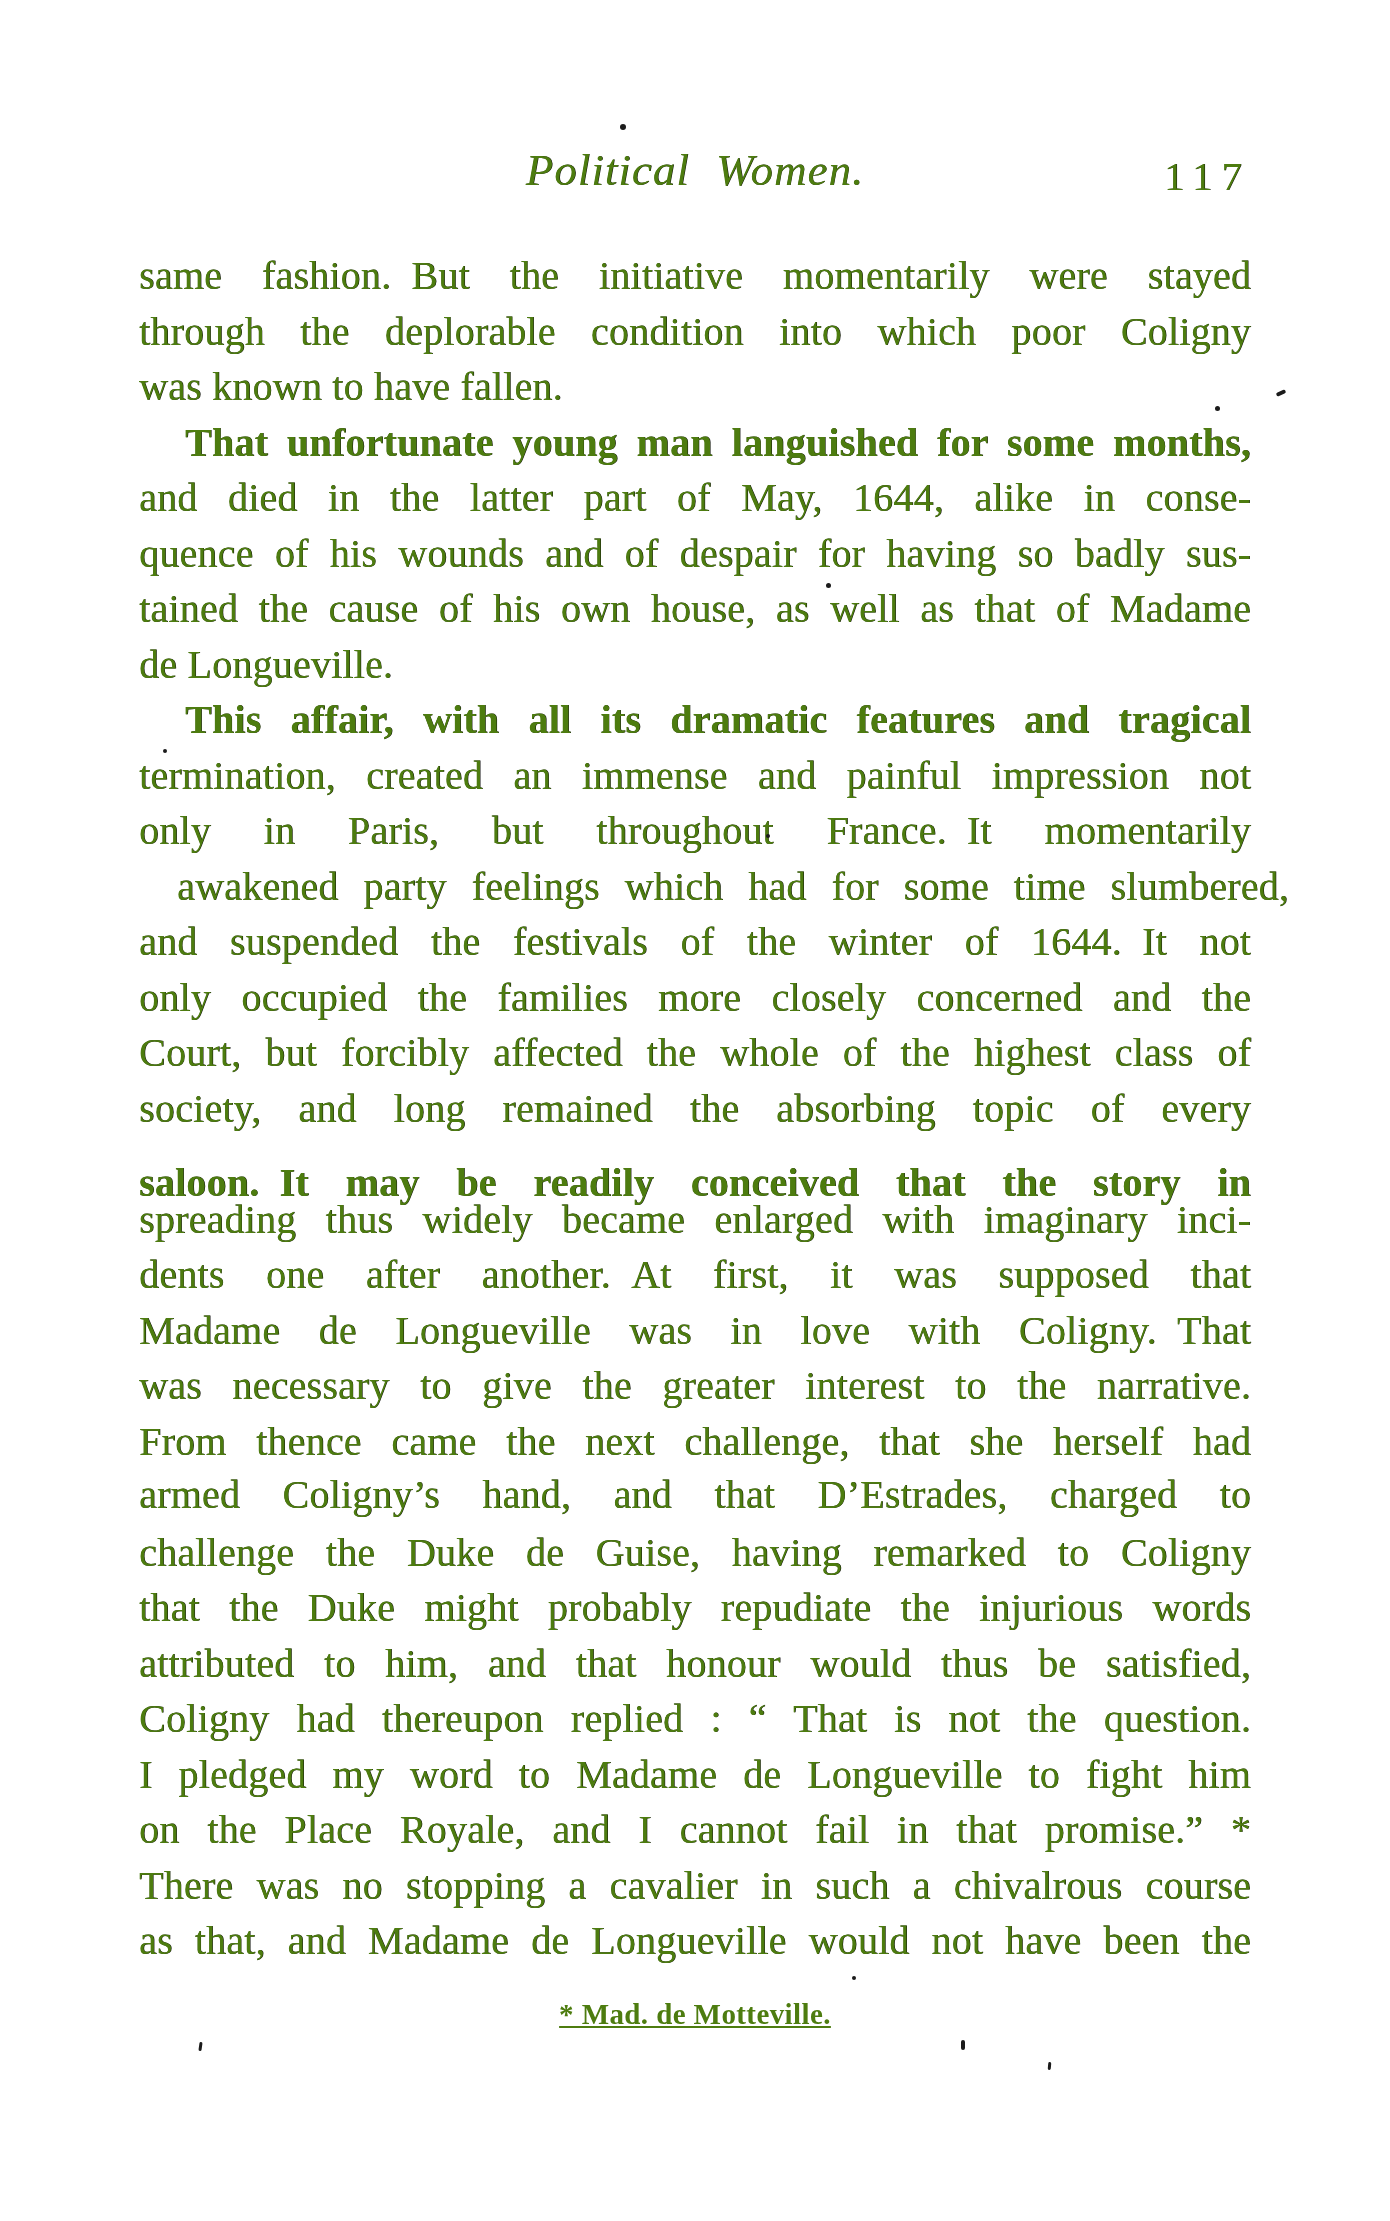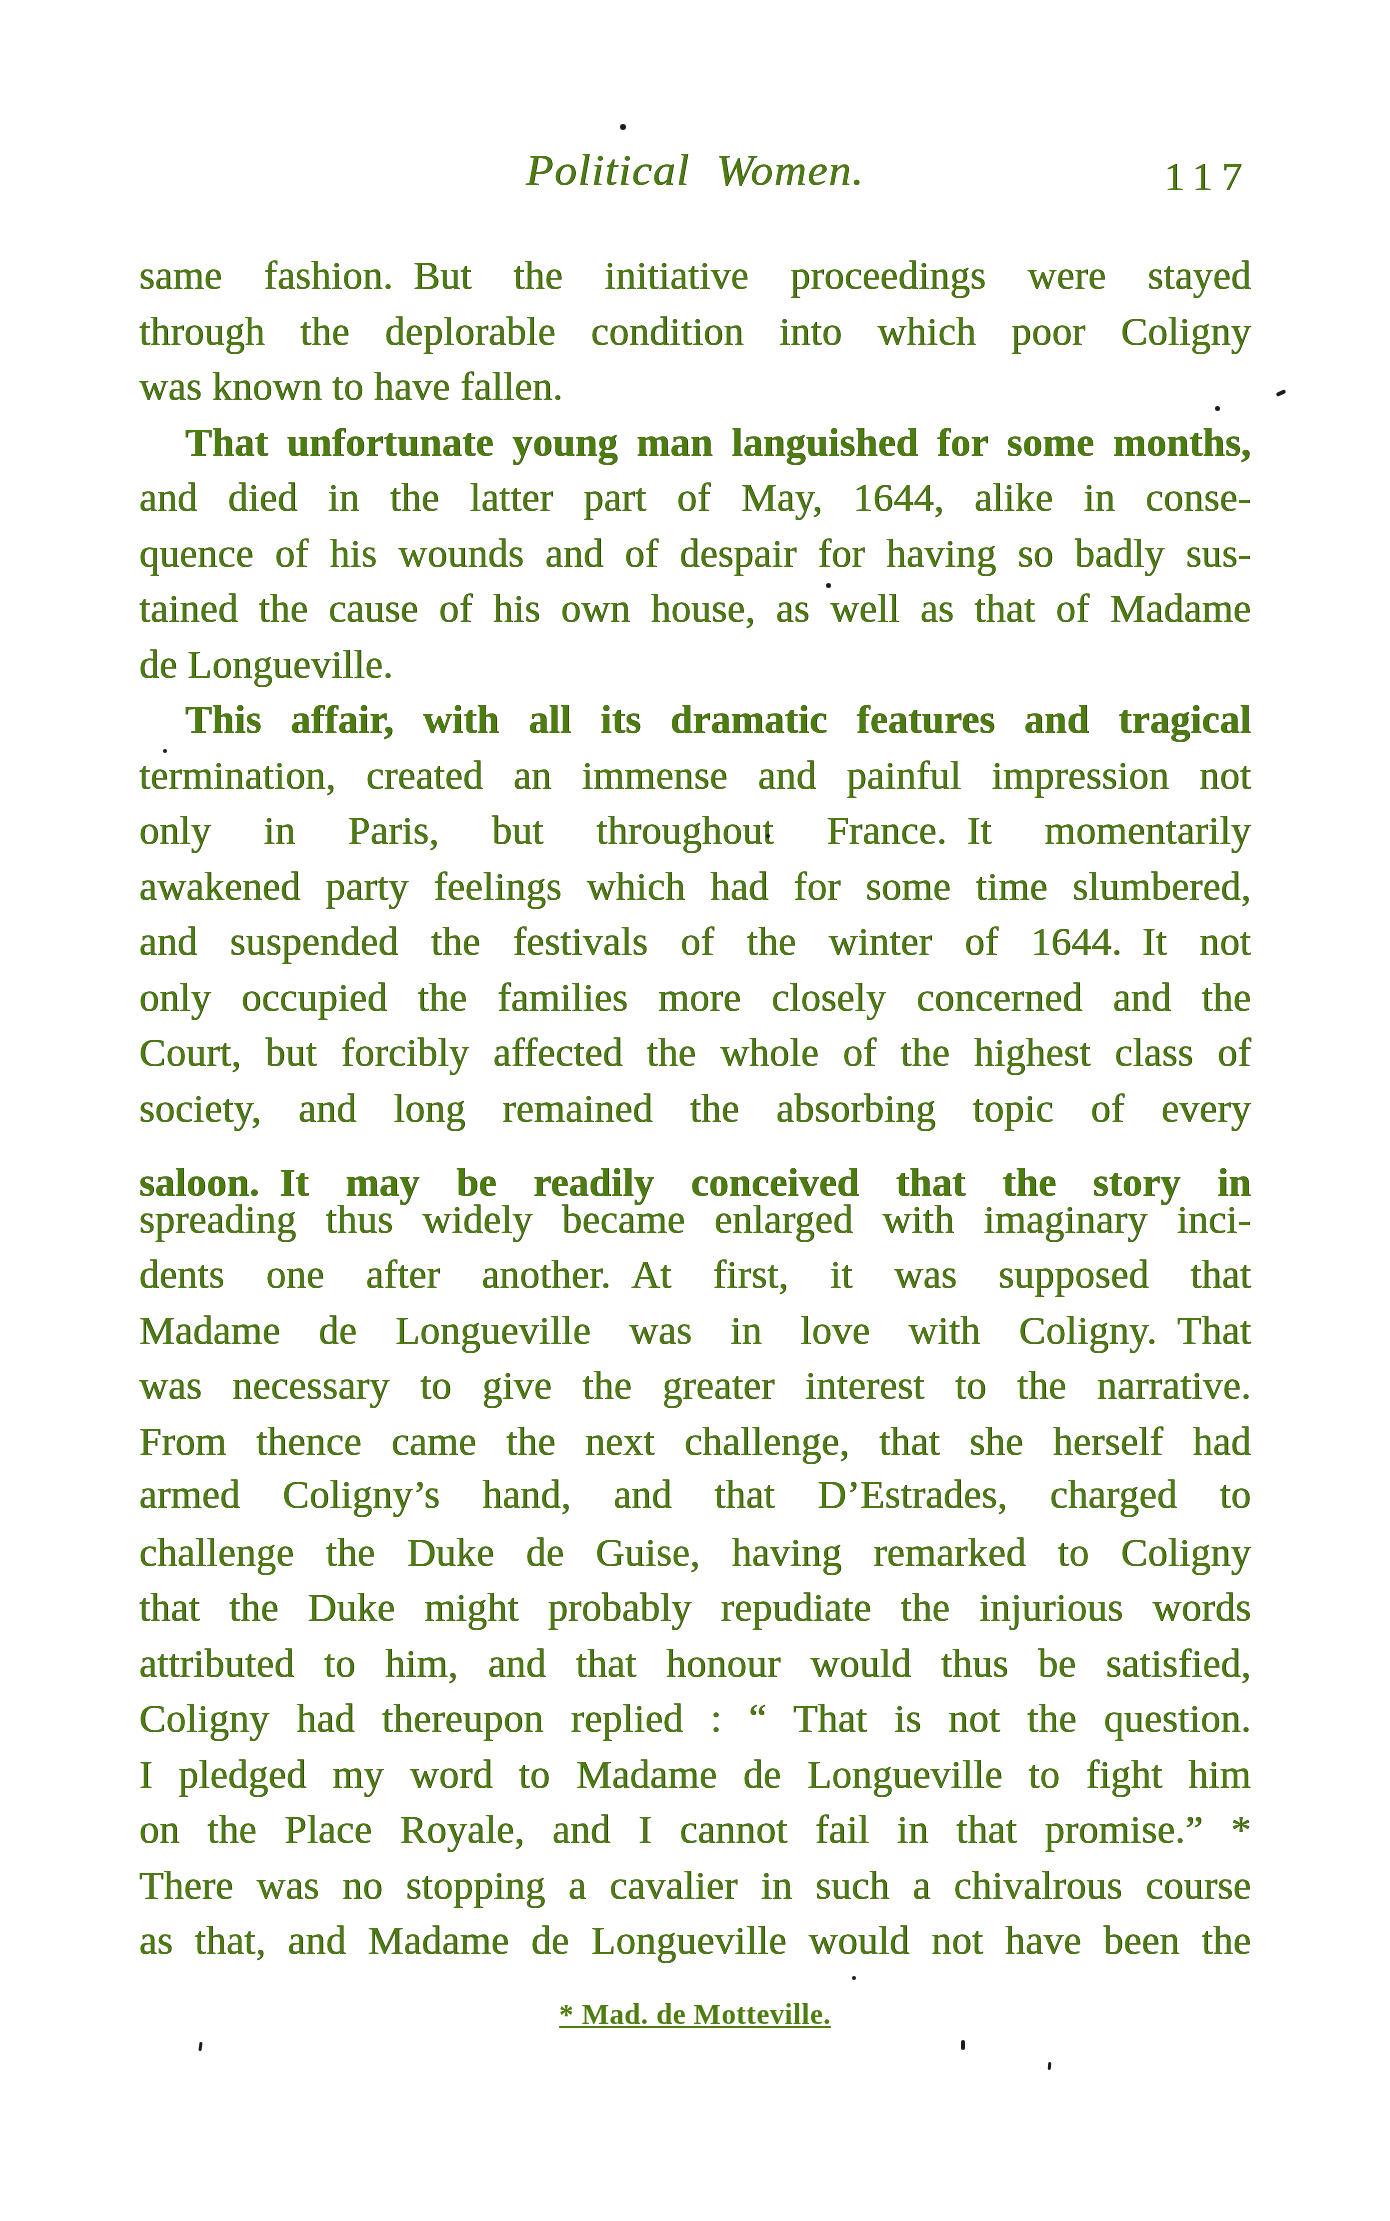--- a/index.html
+++ b/index.html
@@ -45,32 +45,32 @@
 <body>
 
 <div class="page">
 
   <div class="running-header">
     <div class="header-title">Political Women.</div>
     <div class="page-number">117</div>
   </div>
 
   <div class="body-text">
-      <div class="line" style="top: 0px;">same fashion. But the initiative proceedings were stayed</div>
+      <div class="line" style="top: 0px;">same fashion. But the initiative momentarily were stayed</div>
       <div class="line" style="top: 55.5px;">through the deplorable condition into which poor Coligny</div>
       <div class="line end" style="top: 111px;">was known to have fallen.</div>
       <div class="line indent" style="top: 166.5px;">That unfortunate young man languished for some months,</div>
       <div class="line" style="top: 222px;">and died in the latter part of May, 1644, alike in conse-</div>
       <div class="line" style="top: 277.5px;">quence of his wounds and of despair for having so badly sus-</div>
       <div class="line" style="top: 333px;">tained the cause of his own house, as well as that of Madame</div>
       <div class="line end" style="top: 388.5px;">de Longueville.</div>
       <div class="line indent" style="top: 444px;">This affair, with all its dramatic features and tragical</div>
       <div class="line" style="top: 499.5px;">termination, created an immense and painful impression not</div>
       <div class="line" style="top: 555px;">only in Paris, but throughout France. It momentarily</div>
-      <div class="line" style="top: 610.5px;">awakened party feelings which had for some time slumbered,</div>
+      <div class="line" style="top: 610.5px; margin-left: 38px;">awakened party feelings which had for some time slumbered,</div>
       <div class="line" style="top: 666px;">and suspended the festivals of the winter of 1644. It not</div>
       <div class="line" style="top: 721.5px;">only occupied the families more closely concerned and the</div>
       <div class="line" style="top: 777px;">Court, but forcibly affected the whole of the highest class of</div>
       <div class="line" style="top: 832.5px;">society, and long remained the absorbing topic of every</div>
       <div class="line" style="top: 907px; font-weight: bold;">saloon. It may be readily conceived that the story in</div>
       <div class="line" style="top: 943.5px;">spreading thus widely became enlarged with imaginary inci-</div>
       <div class="line" style="top: 999px;">dents one after another. At first, it was supposed that</div>
       <div class="line" style="top: 1054.5px;">Madame de Longueville was in love with Coligny. That</div>
       <div class="line" style="top: 1110px;">was necessary to give the greater interest to the narrative.</div>
       <div class="line" style="top: 1165.5px;">From thence came the next challenge, that she herself had</div>

